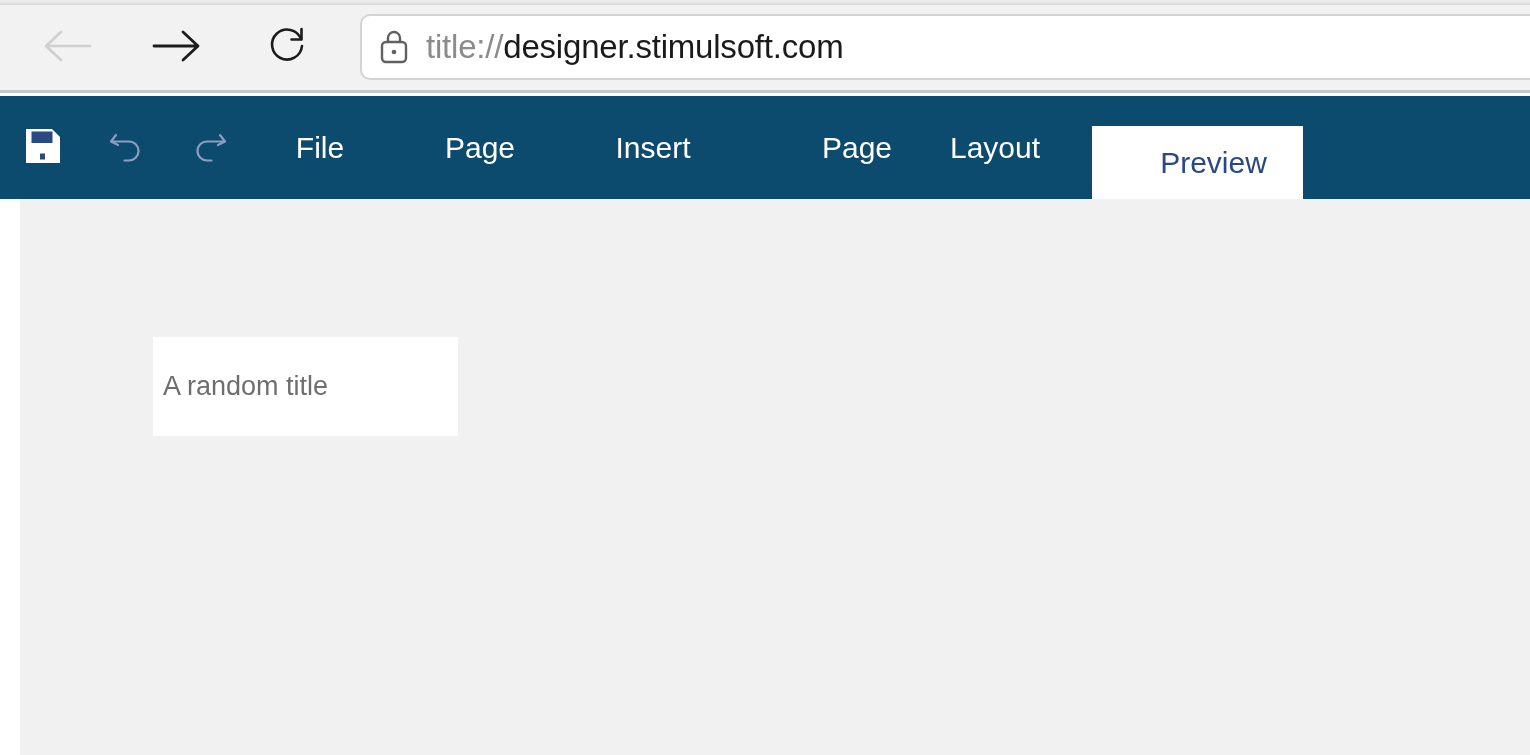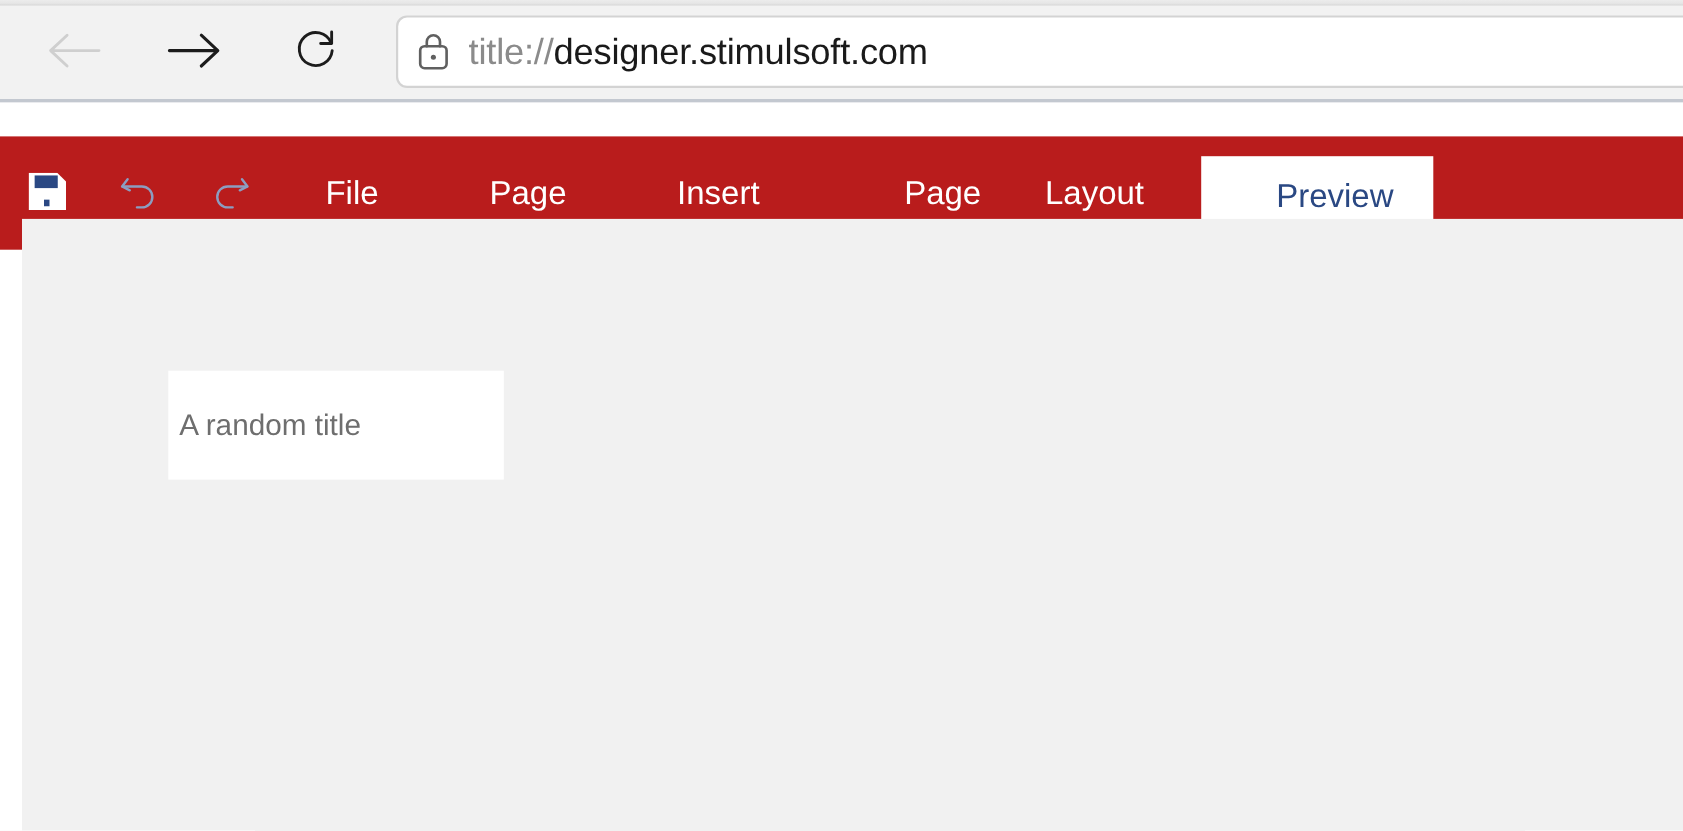--- a/index.html
+++ b/index.html
@@ -76,22 +76,21 @@
   }
   .url-scheme { color: #8b8b8b; }
 
   
   .ribbon {
     position: absolute;
     left: 0;
     top: 96px;
     width: 1530px;
     height: 103px;
-    background: #b91c1c;
-    margin-top: 28px;
+    background: #0c4a6e;
   }
   .ribbon-icons {
     position: absolute;
     left: 0; top: 0;
     height: 103px;
     display: flex;
     align-items: center;
   }
   .ribbon-icon-btn {
     width: 62px;
@@ -123,21 +122,21 @@
     font-size: 30px;
     font-family: "Liberation Sans", sans-serif;
     white-space: nowrap;
     background: transparent;
     border: none;
     padding: 0;
   }
   .menu-item.active {
     background: #ffffff;
     color: #2a4883;
-    top: 18px;
+    top: 30px;
     height: 73px;
     padding-left: 32px;
   }
 
   
   .canvas {
     position: absolute;
     left: 0;
     top: 199px;
     width: 1530px;

